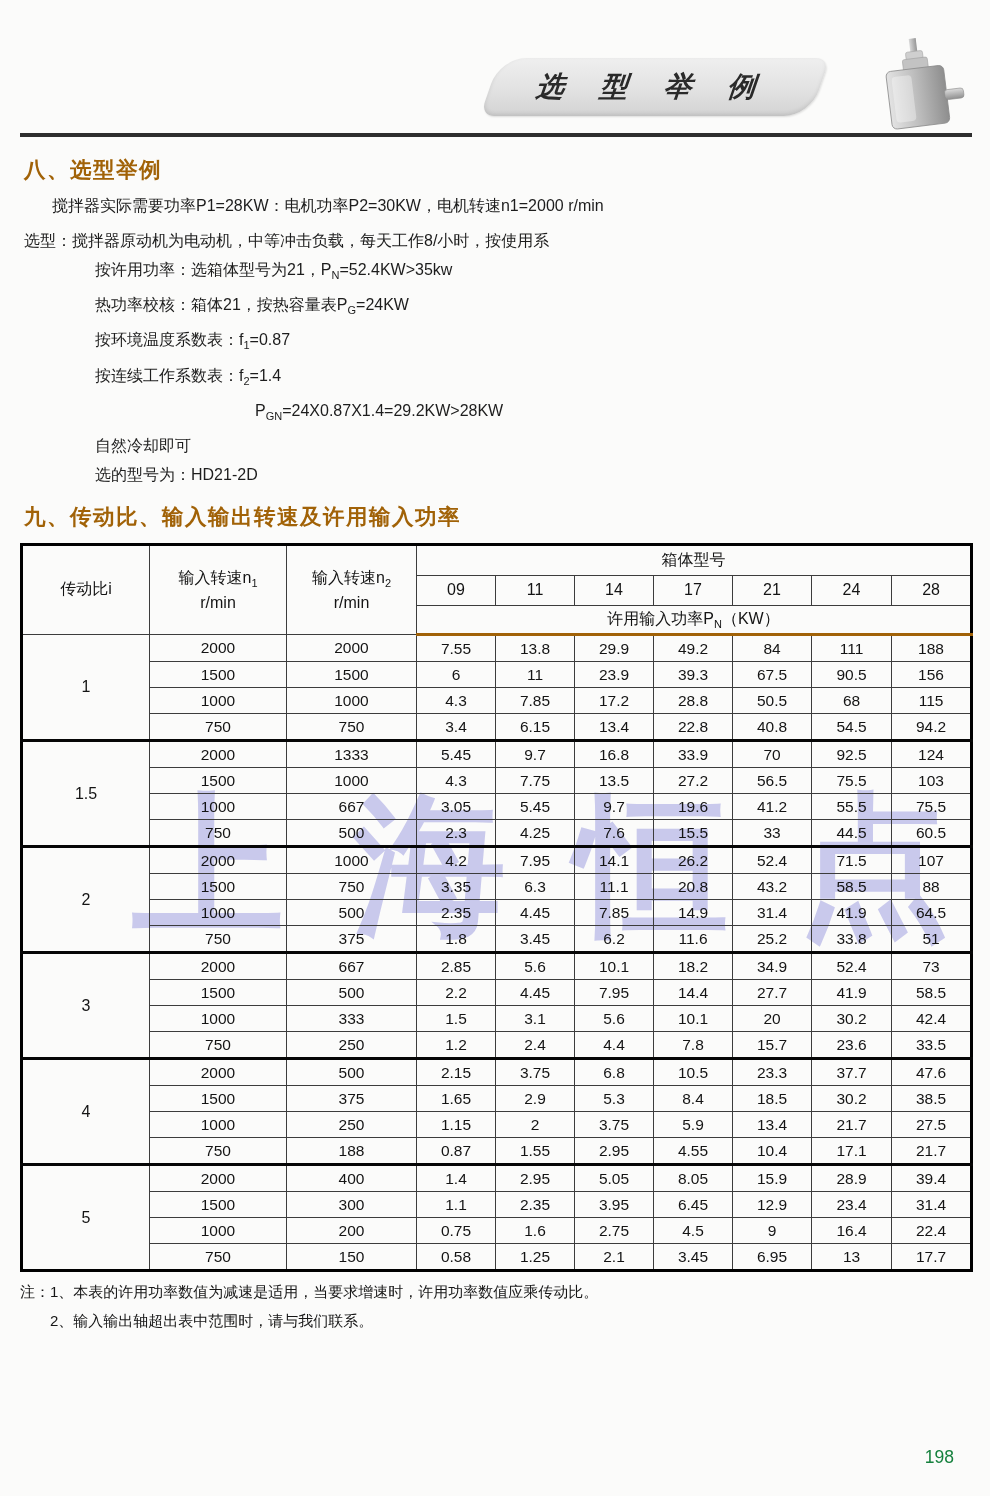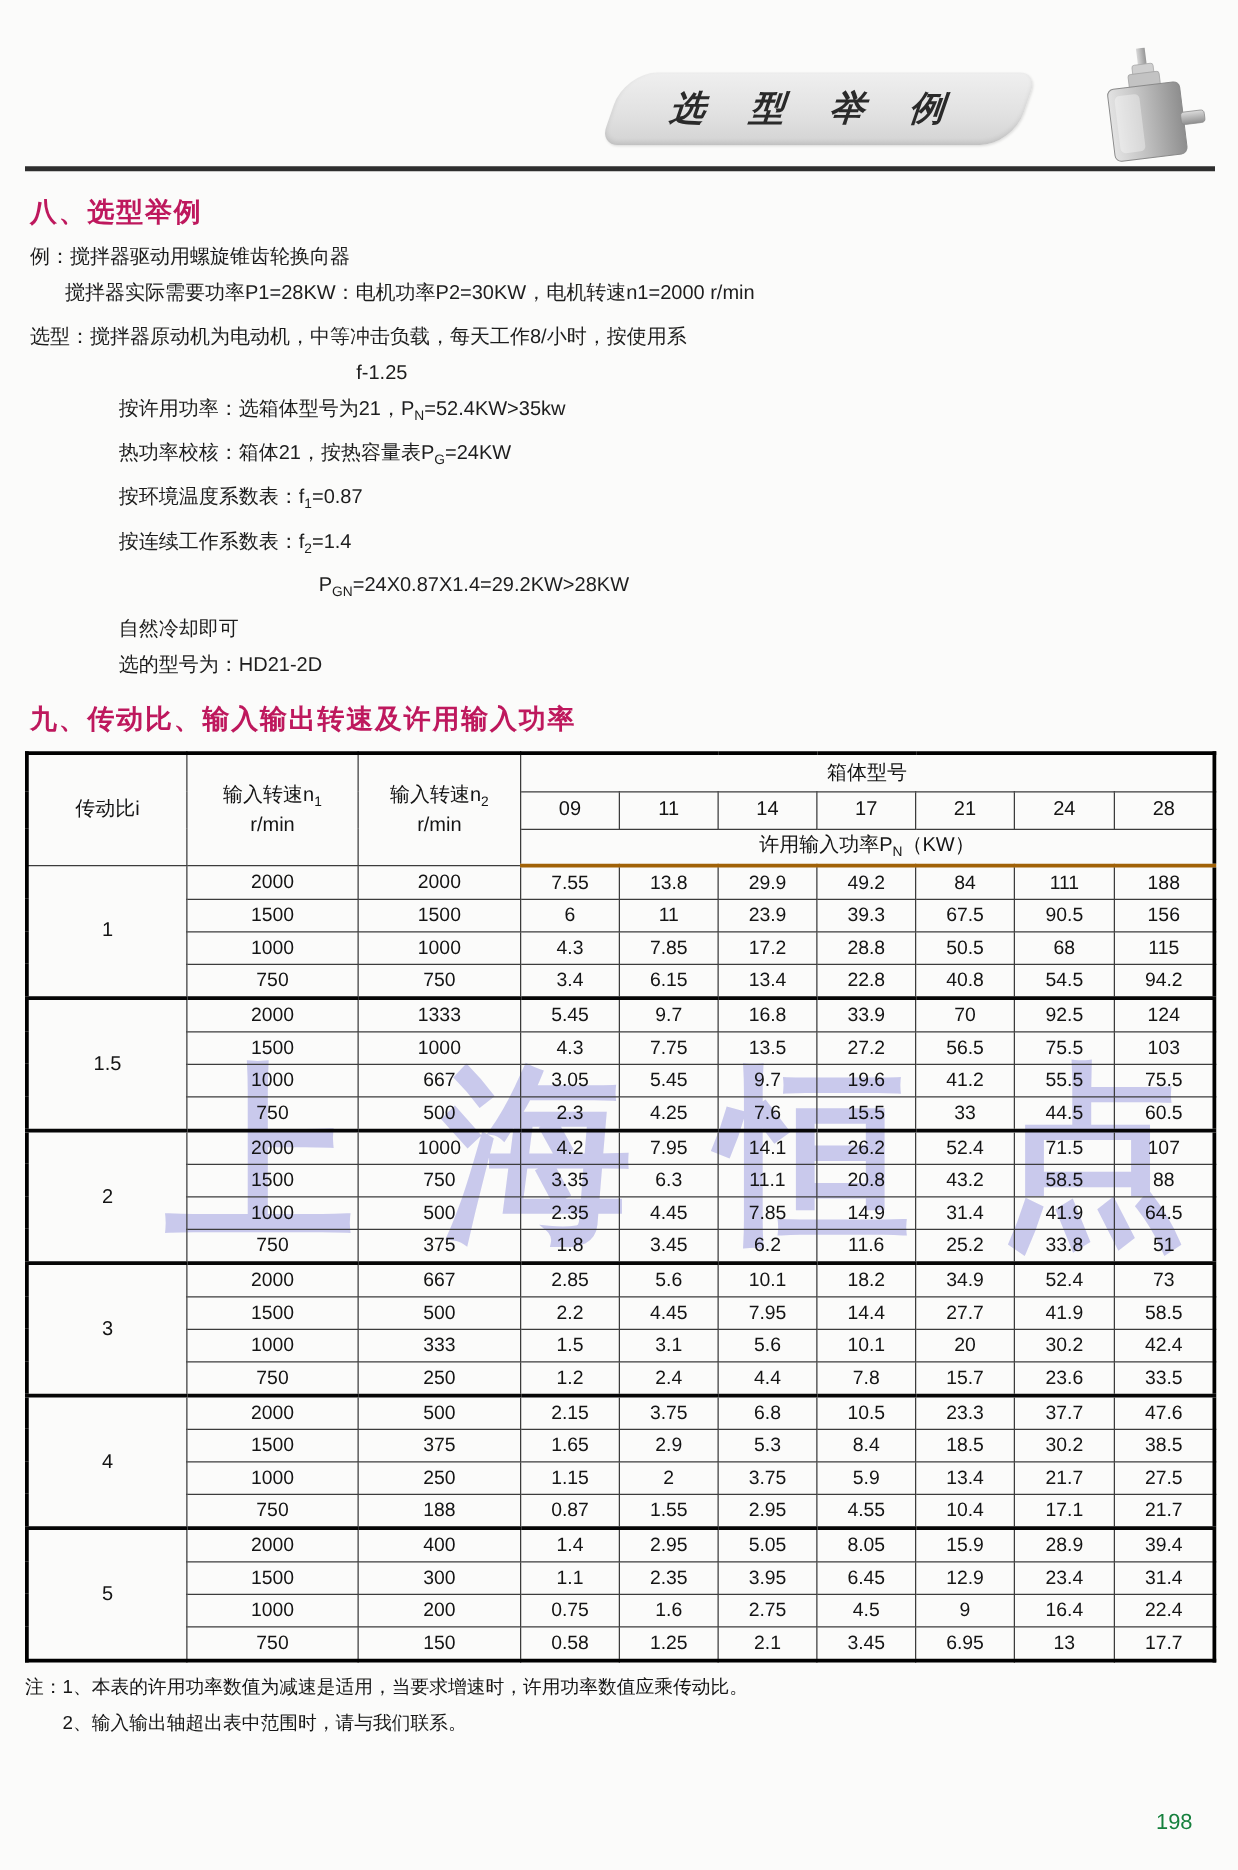--- a/index.html
+++ b/index.html
@@ -20,21 +20,21 @@
     background: linear-gradient(180deg,#efefef 0%,#e2e2e2 55%,#d3d3d3 100%);
     transform: skewX(-19deg);
     border-radius: 26px 14px 26px 14px;
     box-shadow: inset 0 -2px 4px rgba(0,0,0,.10), 1px 1px 2px rgba(0,0,0,.12);
     text-align: center; line-height: 58px;
     font-size: 28px; font-weight: bold; letter-spacing: 14px; color: #2a2a2a;
   }
   .gearbox { position: absolute; right: 6px; top: 38px; width: 92px; height: 100px; }
   
   h2.sec { font-size: 21.5px; font-weight: 700; letter-spacing: 1.5px;
-           margin: 18px 0 12px 24px; color: #be185d; font-family: Liberation Serif, serif; }
+           margin: 18px 0 12px 24px; color: #a16207; font-family: Liberation Serif, serif; }
   .doc-line { font-size: 16px; line-height: 19px; margin-bottom: 10px; white-space: nowrap; }
   .doc-line sub { font-size: 11px; }
   .ind-0 { margin-left: 24px; }
   .ind-1 { margin-left: 52px; }
   .ind-2 { margin-left: 95px; }
   .ind-4 { margin-left: 255px; }
   .ind-5 { margin-left: 285px; }
   .gap-above { margin-top: 16px; }
   
   .table-wrap { position: relative; margin: 12px 20px 0 20px; }
@@ -95,24 +95,22 @@
         <rect x="15" y="30" width="58" height="58" rx="5" fill="url(#gbody)" stroke="#8a8a8a" stroke-width="0.8"></rect>
         <rect x="20" y="36" width="20" height="46" rx="4" fill="rgba(255,255,255,0.35)"></rect>
         <rect x="71" y="55" width="19" height="10" rx="3" fill="url(#gshafth)" stroke="#8a8a8a" stroke-width="0.6"></rect>
       </g>
     </svg>
   </div>
 </div>
 
 <h2 class="sec">八、选型举例</h2>
 <div id="sec8-lines">
-    <div class="doc-line ind-0"><span>例：搅拌器驱动用螺旋锥齿轮换向器</span></div>
     <div class="doc-line ind-1"><span>搅拌器实际需要功率P1=28KW：电机功率P2=30KW，电机转速n1=2000 r/min</span></div>
     <div class="doc-line ind-0 gap-above"><span>选型：搅拌器原动机为电动机，中等冲击负载，每天工作8/小时，按使用系</span></div>
-    <div class="doc-line ind-5"><span>f-1.25</span></div>
     <div class="doc-line ind-2"><span>按许用功率：选箱体型号为21，P</span><sub>N</sub><span>=52.4KW&gt;35kw</span></div>
     <div class="doc-line ind-2"><span>热功率校核：箱体21，按热容量表P</span><sub>G</sub><span>=24KW</span></div>
     <div class="doc-line ind-2"><span>按环境温度系数表：f</span><sub>1</sub><span>=0.87</span></div>
     <div class="doc-line ind-2"><span>按连续工作系数表：f</span><sub>2</sub><span>=1.4</span></div>
     <div class="doc-line ind-4"><span>P</span><sub>GN</sub><span>=24X0.87X1.4=29.2KW&gt;28KW</span></div>
     <div class="doc-line ind-2"><span>自然冷却即可</span></div>
     <div class="doc-line ind-2"><span>选的型号为：HD21-2D</span></div>
   </div>
 
 <h2 class="sec">九、传动比、输入输出转速及许用输入功率</h2>

